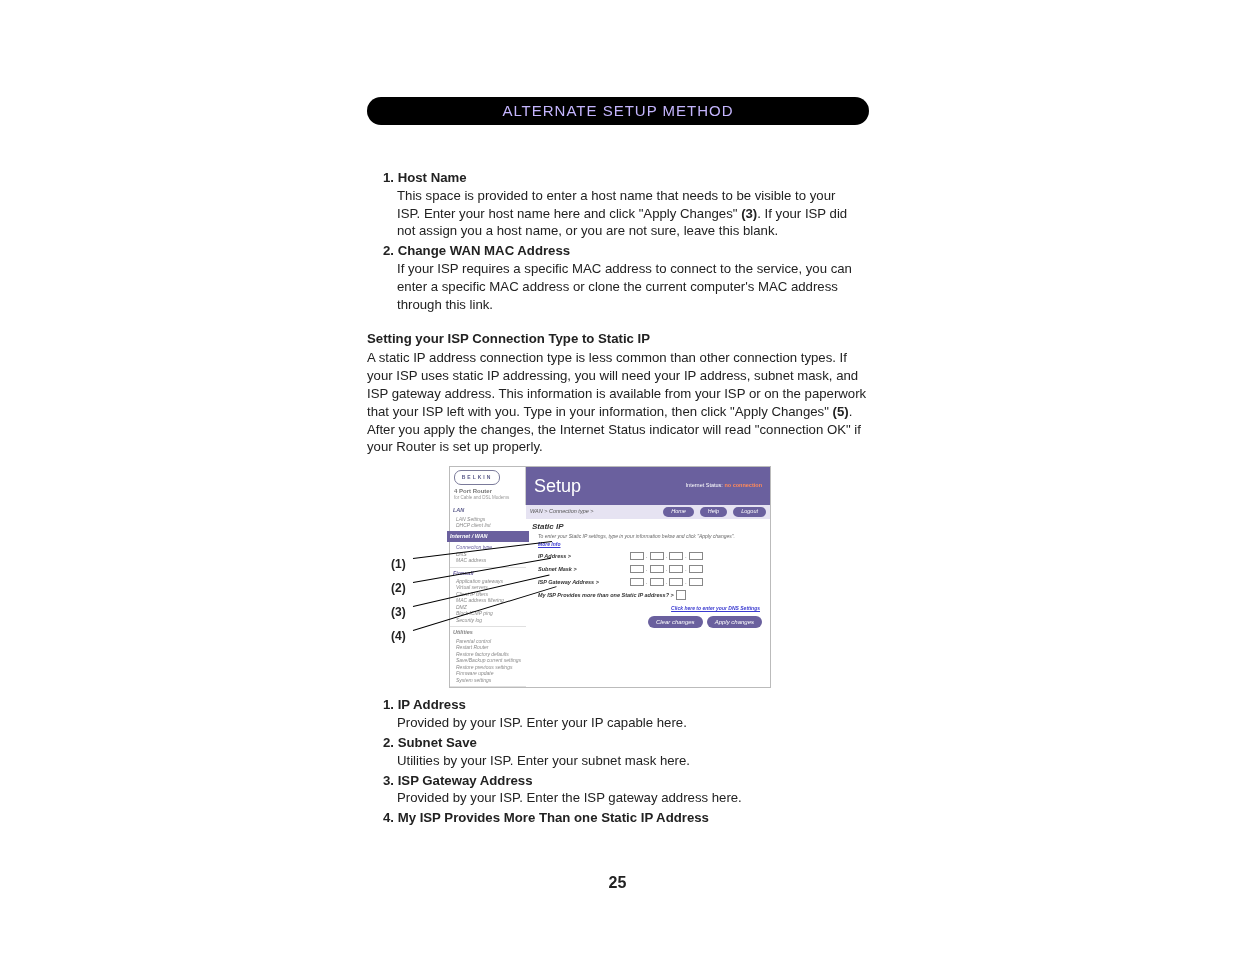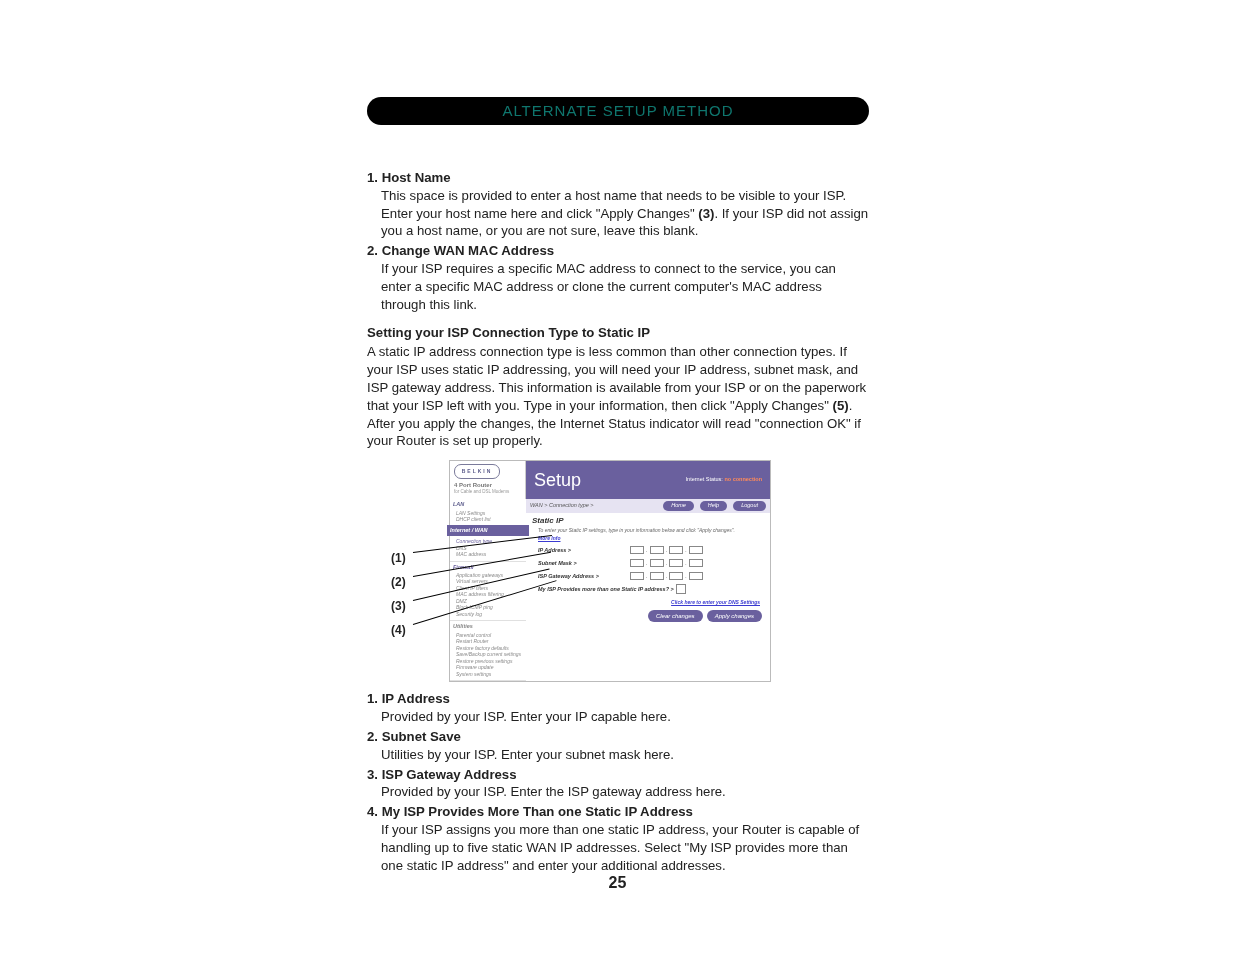--- a/index.html
+++ b/index.html
@@ -16,36 +16,36 @@
     box-sizing: border-box;
   }
   .content {
     position: absolute;
     left: 367px;
     top: 97px;
     width: 502px;
   }
   .header-bar {
     background: #000;
-    color: #0f766e;
+    color: #c4b5fd;
     border-radius: 14px;
     height: 28px;
     line-height: 28px;
     text-align: center;
     font-size: 15px;
     letter-spacing: 1px;
     font-weight: 400;
     font-family: "Arial Narrow", "Trebuchet MS", sans-serif;
   }
   .body-text {
     margin-top: 44px;
     font-size: 13.2px;
     line-height: 1.35;
   }
-  .ol-main { margin: 0; padding: 0; list-style: none; }
+  .ol-main { margin: 16px; padding: 0; list-style: none; }
   .ol-main > li { margin-bottom: 2px; }
   .li-head { font-weight: 700; display: inline; }
   .li-num  { font-weight: 700; }
   .li-body { display: block; margin-left: 14px; }
   .inline-ref { font-weight: 700; }
   .section-h { font-weight: 700; margin-top: 10px; margin-bottom: 2px; }
   .para { margin: 0 0 0 0; }
   .lower-list { margin-top: 8px; }
 
   
@@ -366,20 +366,19 @@
           <span class="li-body">Utilities by your ISP. Enter your subnet mask here.</span>
         </li>
         <li>
           <span class="li-num">3.</span>
           <span class="li-head">ISP Gateway Address</span>
           <span class="li-body">Provided by your ISP. Enter the ISP gateway address here.</span>
         </li>
         <li>
           <span class="li-num">4.</span>
           <span class="li-head">My ISP Provides More Than one Static IP Address</span>
-          <span class="li-body">If your ISP assigns you more than one static IP address, your Router is capable of handling up to five static WAN IP addresses. Select "My ISP provides more than one static IP address" and enter your additional addresses.</span>
         </li>
       </ul>
     </div>
   </div>
 
   <div class="pagenum">25</div>
 </div>
 
 </body></html>

